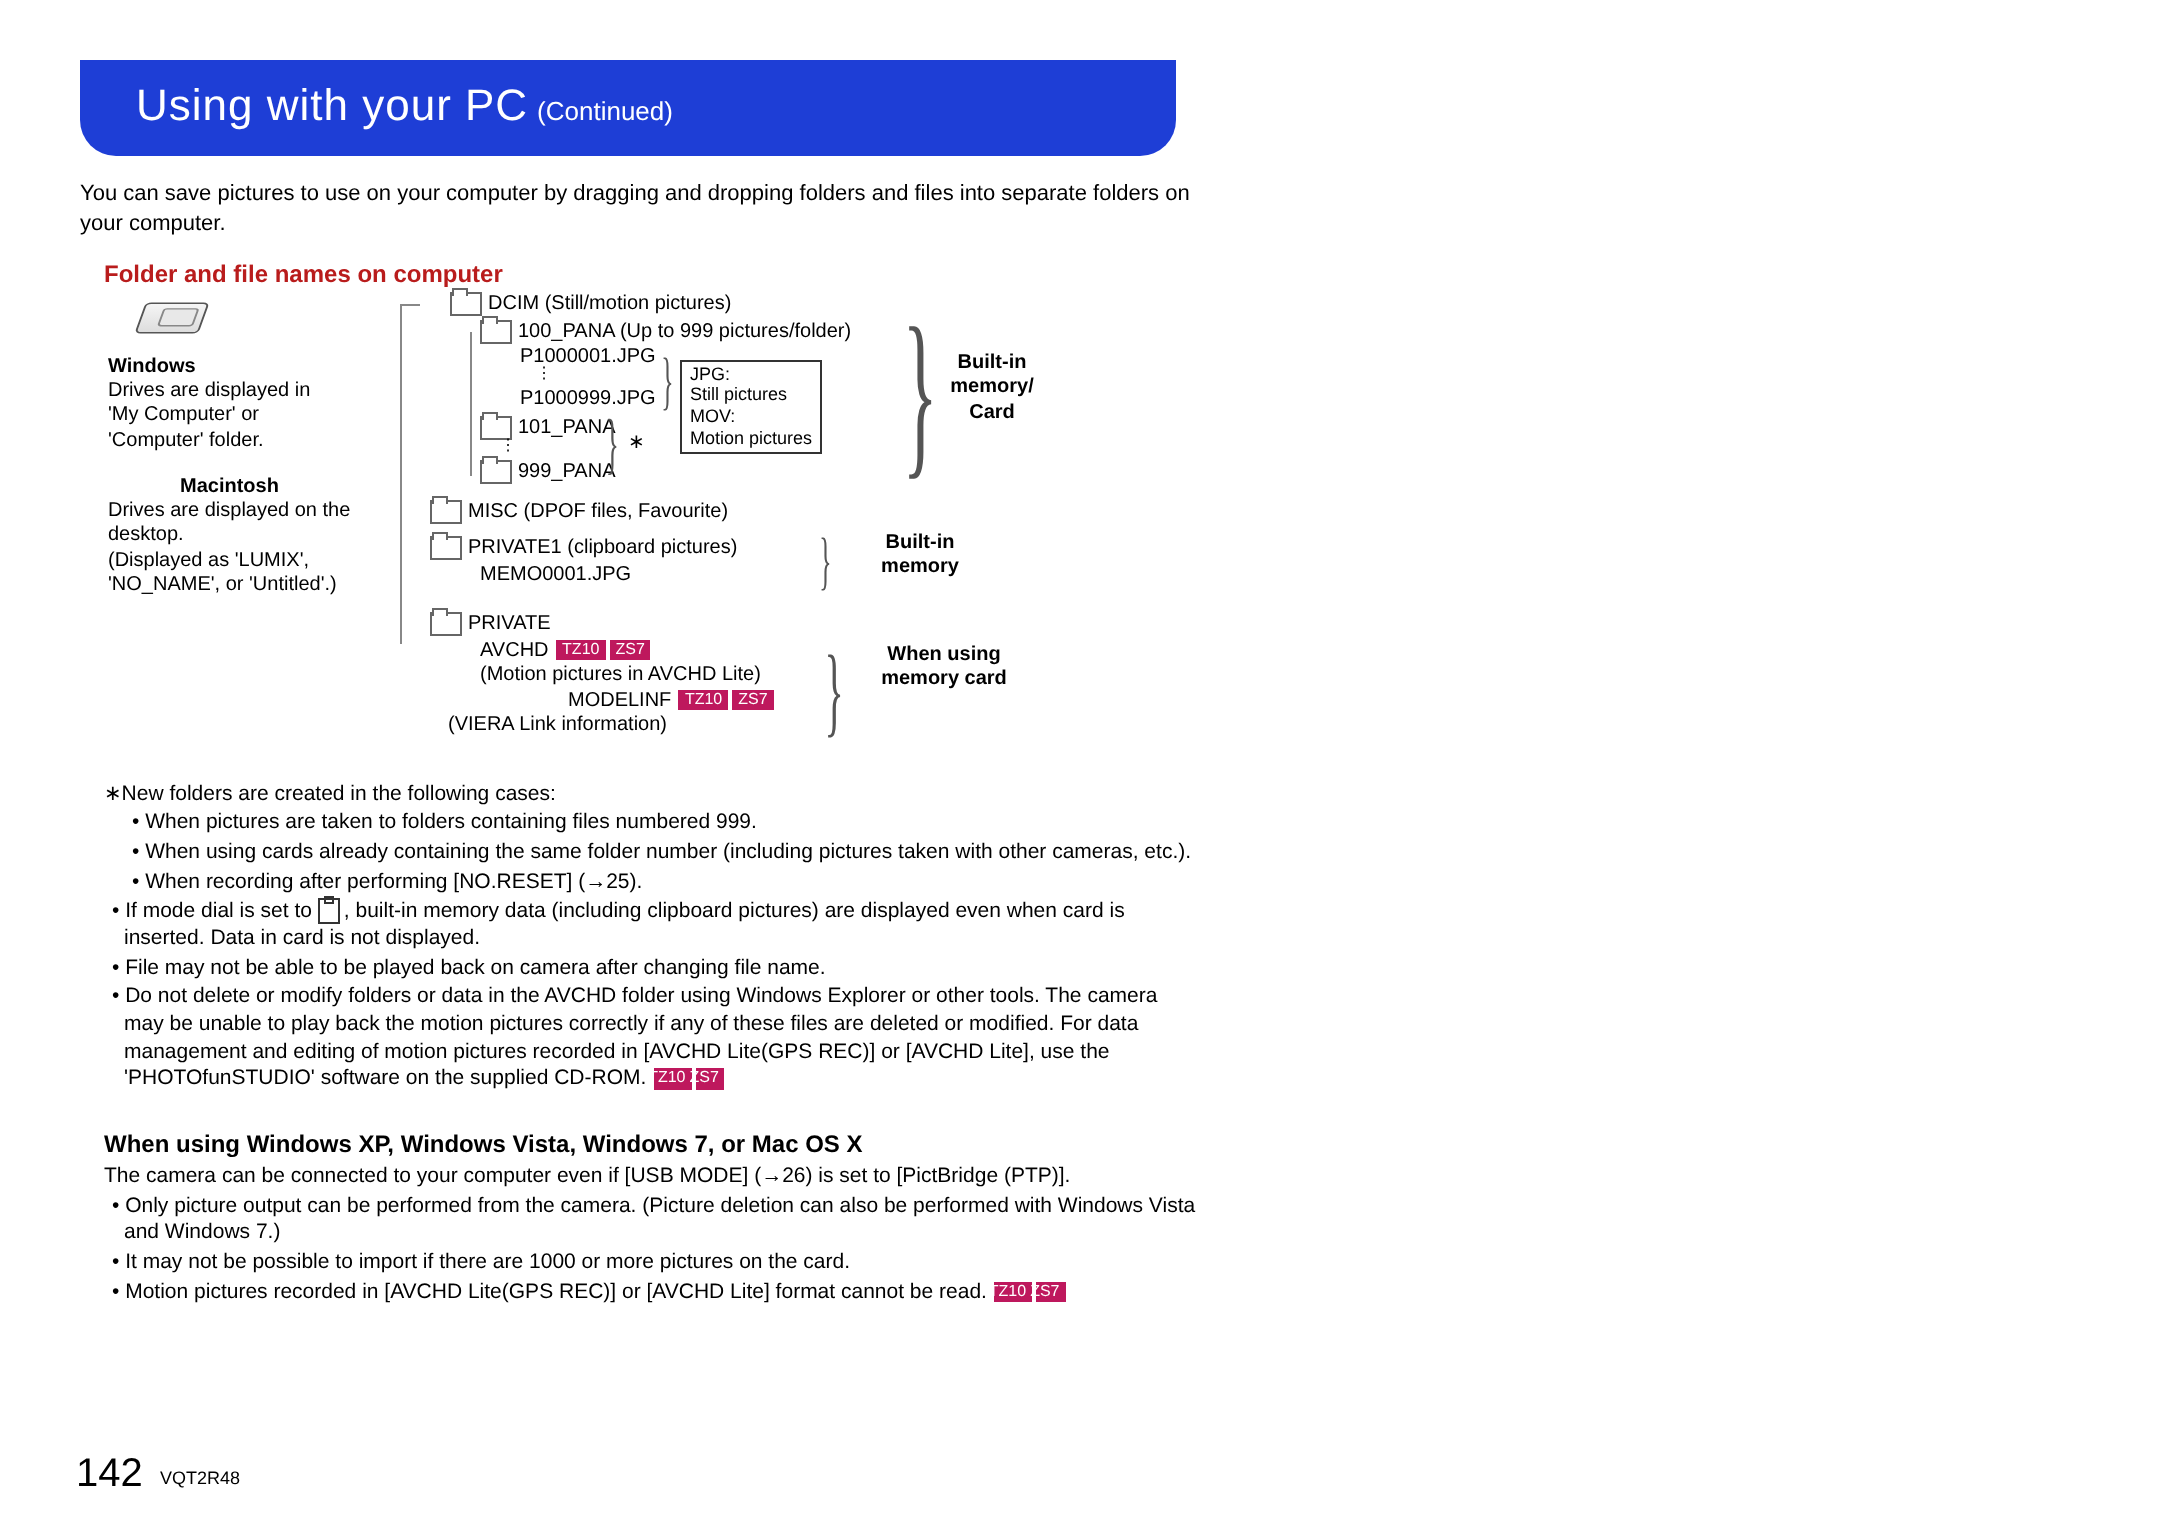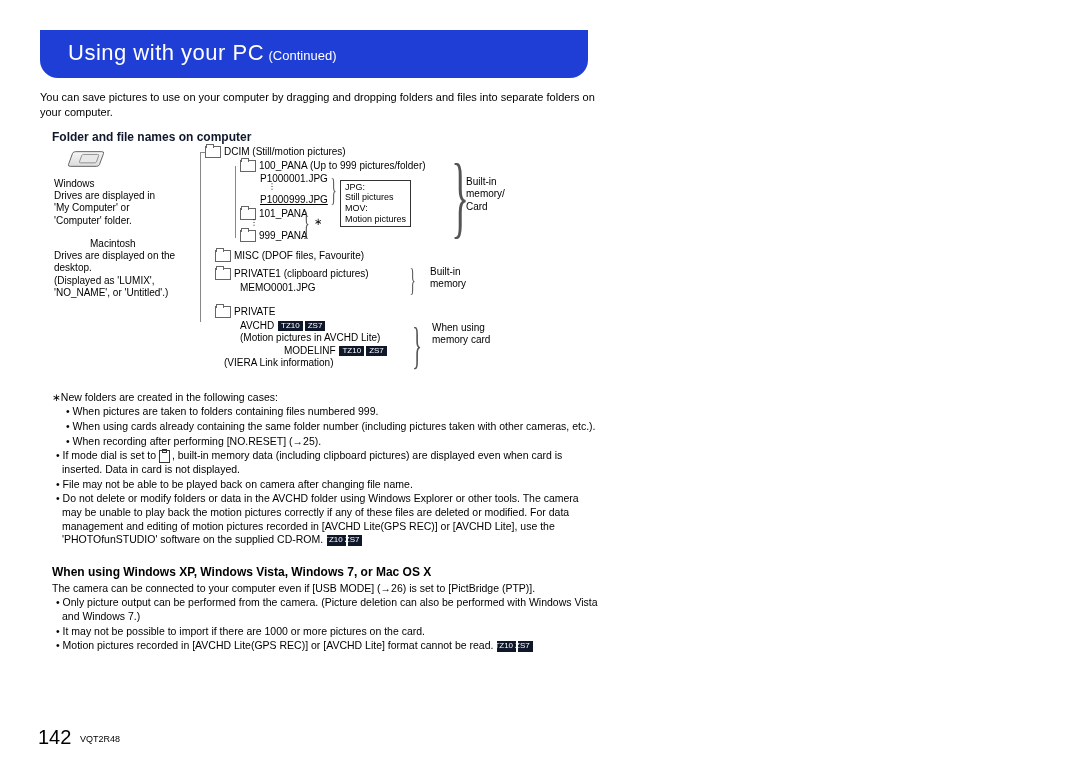--- a/index.html
+++ b/index.html
@@ -33,37 +33,37 @@
   .title-sub {
     font-size: 13px;
     text-align: center;
   }
   .intro {
     font-size: 11px;
     line-height: 1.35;
     margin-bottom: 10px;
   }
   .section-h {
-    color: #0f172a;
+    color: #b91c1c;
     font-size: 12px;
     font-weight: bold;
     margin: 8px 0 4px 12px;
   }
   .diagram {
     position: relative;
     height: 235px;
     width: 560px;
   }
   .d-item {
     position: absolute;
     font-size: 10px;
     line-height: 1.25;
     white-space: nowrap;
   }
-  .d-bold { font-weight: normal; }
+  .d-bold { font-weight: bold; text-align: center; }
   .folder-ic {
     display: inline-block;
     width: 14px;
     height: 10px;
     border: 1px solid #666;
     position: relative;
     vertical-align: middle;
     margin-right: 3px;
     background: #fff;
   }
@@ -93,21 +93,21 @@
     right:3px;
     top:3px;
     width:16px;
     height:11px;
     border:1px solid #888;
     border-radius:2px;
     background:#e8e8e8;
   }
   .badge {
     display: inline-block;
-    background: #0f172a;
+    background: #be185d;
     color: #fff;
     font-size: 8px;
     padding: 0 3px;
     margin: 0 1px;
     line-height: 1.3;
     vertical-align: middle;
   }
   .notebox {
     border: 1px solid #333;
     padding: 1px 4px;
@@ -197,30 +197,30 @@
     <div class="d-item" style="left:14px;top:42px;white-space:normal;width:115px;">Drives are displayed in 'My Computer' or 'Computer' folder.</div>
 
     <div class="d-item d-bold" style="left:14px;top:90px;padding-left:36px;">Macintosh</div>
     <div class="d-item" style="left:14px;top:102px;white-space:pre-line;width:130px;">Drives are displayed on the desktop.
 (Displayed as 'LUMIX', 'NO_NAME', or 'Untitled'.)</div>
 
     <div class="tree-line" style="left:160px;top:4px;width:10px;height:1px;"></div>
     <div class="tree-line" style="left:160px;top:4px;width:1px;height:170px;"></div>
     <div class="tree-line" style="left:195px;top:18px;width:1px;height:72px;"></div>
 
-    <div class="d-item" style="left:165px;top:-2px;">
+    <div class="d-item" style="left:185px;top:-2px;">
       <span class="folder-ic"></span><span>DCIM (Still/motion pictures)</span>
     </div>
 
     <div class="d-item" style="left:200px;top:12px;">
       <span class="folder-ic"></span><span>100_PANA (Up to 999 pictures/folder)</span>
     </div>
     <div class="d-item" style="left:220px;top:25px;">P1000001.JPG</div>
     <div class="d-item" style="left:228px;top:34px;font-size:8px;">⋮</div>
-    <div class="d-item" style="left:220px;top:46px;text-decoration:underline;">P1000999.JPG</div>
+    <div class="d-item" style="left:220px;top:46px;">P1000999.JPG</div>
 
     <div class="d-item" style="left:200px;top:60px;">
       <span class="folder-ic"></span><span>101_PANA</span>
     </div>
     <div class="d-item" style="left:210px;top:70px;font-size:8px;">⋮</div>
 
     <div class="d-item" style="left:200px;top:82px;">
       <span class="folder-ic"></span><span>999_PANA</span>
     </div>
     <div class="d-item" style="left:274px;top:68px;">∗</div>

